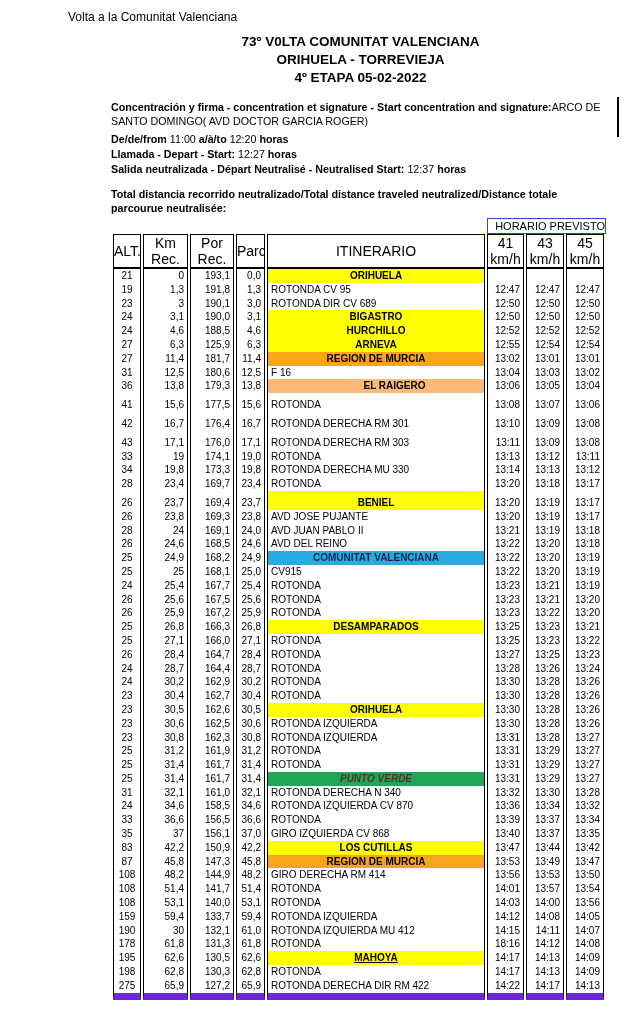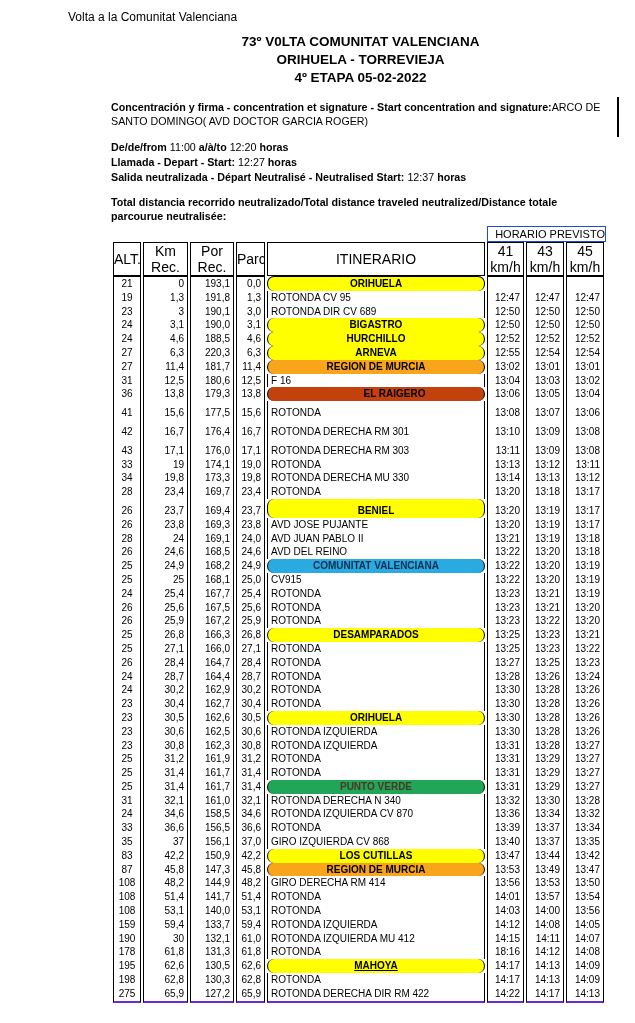--- a/index.html
+++ b/index.html
@@ -3,38 +3,38 @@
 <meta charset="utf-8">
 <style>
   html,body{margin:0;padding:0;}
   body{width:635px;height:1023px;background:#ffffff;position:relative;
        font-family:"Liberation Sans", sans-serif;color:#000;overflow:hidden;}
   .top-label{position:absolute;left:68px;top:10px;font-size:12px;}
   .content{position:absolute;left:111px;top:33px;width:499px;}
   .title-block{text-align:center;font-weight:bold;font-size:13.5px;line-height:18px;}
   .info{margin-top:13px;font-size:10.7px;}
   .info p{margin:0;line-height:14px;}
-  .info .p-conc{margin-bottom:12px;}
+  .info .p-conc{margin-bottom:4px;}
   .info .p-times{line-height:15px;margin-bottom:10px;}
   .b{font-weight:bold;}
   .info-right-border{position:absolute;left:617px;top:97px;width:2px;height:40px;background:#000;}
   .horario{box-sizing:border-box;width:119px;margin-left:376px;margin-top:3px;
            border:1px solid #1d4ed8;text-align:right;font-size:11px;height:16px;line-height:14px;}
   table.itin{table-layout:fixed;width:495px;border-collapse:separate;border-spacing:2px 0;font-size:10px;}
   table.itin th{border:1px solid #000;font-weight:normal;font-size:14px;height:22px;padding:0;overflow:hidden;}
   table.itin td{border-left:1px solid #000;border-right:1px solid #000;height:13.8px;
                 line-height:13.8px;padding:0 3px;white-space:nowrap;overflow:hidden;}
   table.itin tbody tr:first-child td{border-top:1px solid #000;}
-  table.itin tbody tr:last-child td{border-bottom:2px solid #6d28d9;}
+  table.itin tbody tr:last-child td{border-bottom:7px solid #6d28d9;}
   table.itin td:nth-child(1){text-align:center;}
   table.itin td:nth-child(2),table.itin td:nth-child(3),table.itin td:nth-child(4){text-align:right;}
   table.itin td:nth-child(5){text-align:left;}
   table.itin td:nth-child(6),table.itin td:nth-child(7),table.itin td:nth-child(8){text-align:right;}
   table.itin tr.gap td{padding-top:5px;height:13.8px;}
-  td.hl{font-weight:bold;text-align:center !important;border-radius:7px;}
+  td.hl{font-weight:bold;text-align:center !important;}
   td.hl.blue{color:#0d2c4d;}
   td.hl.green{color:#4d352b;}
   .rutometro{position:absolute;right:3px;top:1048px;font-size:11.5px;}
 </style>
 </head>
 <body>
 
 <div class="top-label">Volta a la Comunitat Valenciana</div>
 <div class="info-right-border"></div>
 
@@ -135,21 +135,21 @@
           <td>188,5</td>
           <td>4,6</td>
           <td class="hl yellow" style="background: rgb(255, 255, 0);">HURCHILLO</td>
           <td>12:52</td>
           <td>12:52</td>
           <td>12:52</td>
         </tr>
         <tr>
           <td>27</td>
           <td>6,3</td>
-          <td>220,3</td>
+          <td>125,9</td>
           <td>6,3</td>
           <td class="hl yellow" style="background: rgb(255, 255, 0);">ARNEVA</td>
           <td>12:55</td>
           <td>12:54</td>
           <td>12:54</td>
         </tr>
         <tr>
           <td>27</td>
           <td>11,4</td>
           <td>181,7</td>
@@ -167,21 +167,21 @@
           <td>F 16</td>
           <td>13:04</td>
           <td>13:03</td>
           <td>13:02</td>
         </tr>
         <tr>
           <td>36</td>
           <td>13,8</td>
           <td>179,3</td>
           <td>13,8</td>
-          <td class="hl yellow" style="background: #c2410c; padding-left: 40px;">EL RAIGERO</td>
+          <td class="hl yellow" style="background: #fdba74; padding-left: 40px;">EL RAIGERO</td>
           <td>13:06</td>
           <td>13:05</td>
           <td>13:04</td>
         </tr>
         <tr class="gap">
           <td>41</td>
           <td>15,6</td>
           <td>177,5</td>
           <td>15,6</td>
           <td>ROTONDA</td>
@@ -437,21 +437,21 @@
           <td>ROTONDA</td>
           <td>13:31</td>
           <td>13:29</td>
           <td>13:27</td>
         </tr>
         <tr>
           <td>25</td>
           <td>31,4</td>
           <td>161,7</td>
           <td>31,4</td>
-          <td class="hl green" style="background: rgb(33, 165, 86);">PUNTO VERDE</td>
+          <td class="hl green" style="background: rgb(33, 165, 86); font-style: italic;">PUNTO VERDE</td>
           <td>13:31</td>
           <td>13:29</td>
           <td>13:27</td>
         </tr>
         <tr>
           <td>31</td>
           <td>32,1</td>
           <td>161,0</td>
           <td>32,1</td>
           <td>ROTONDA DERECHA N 340</td>

